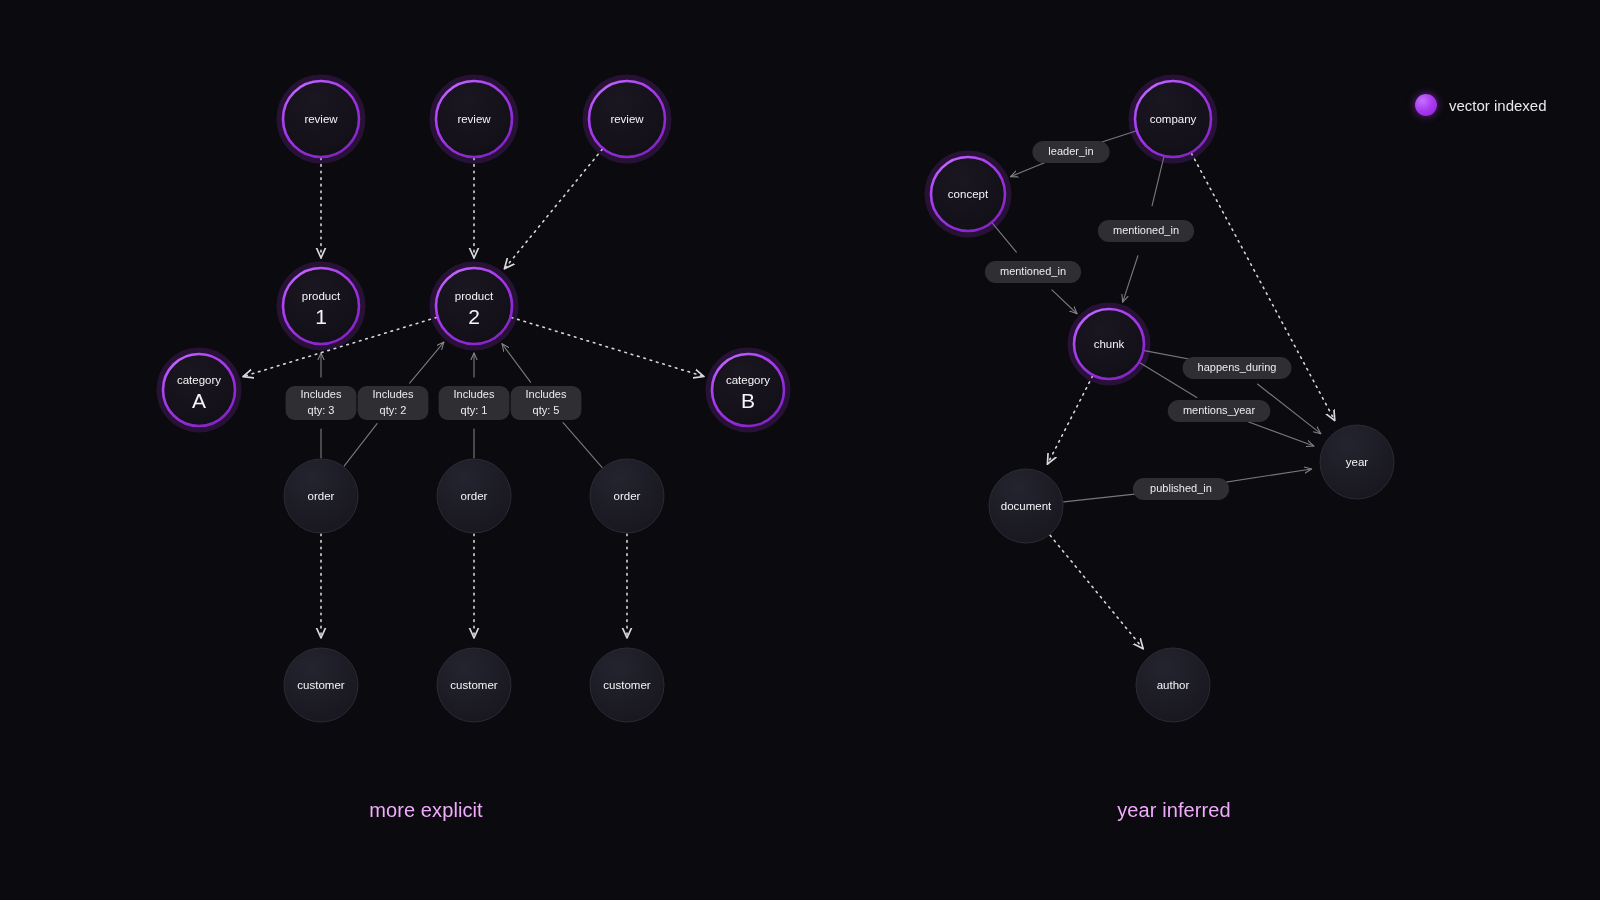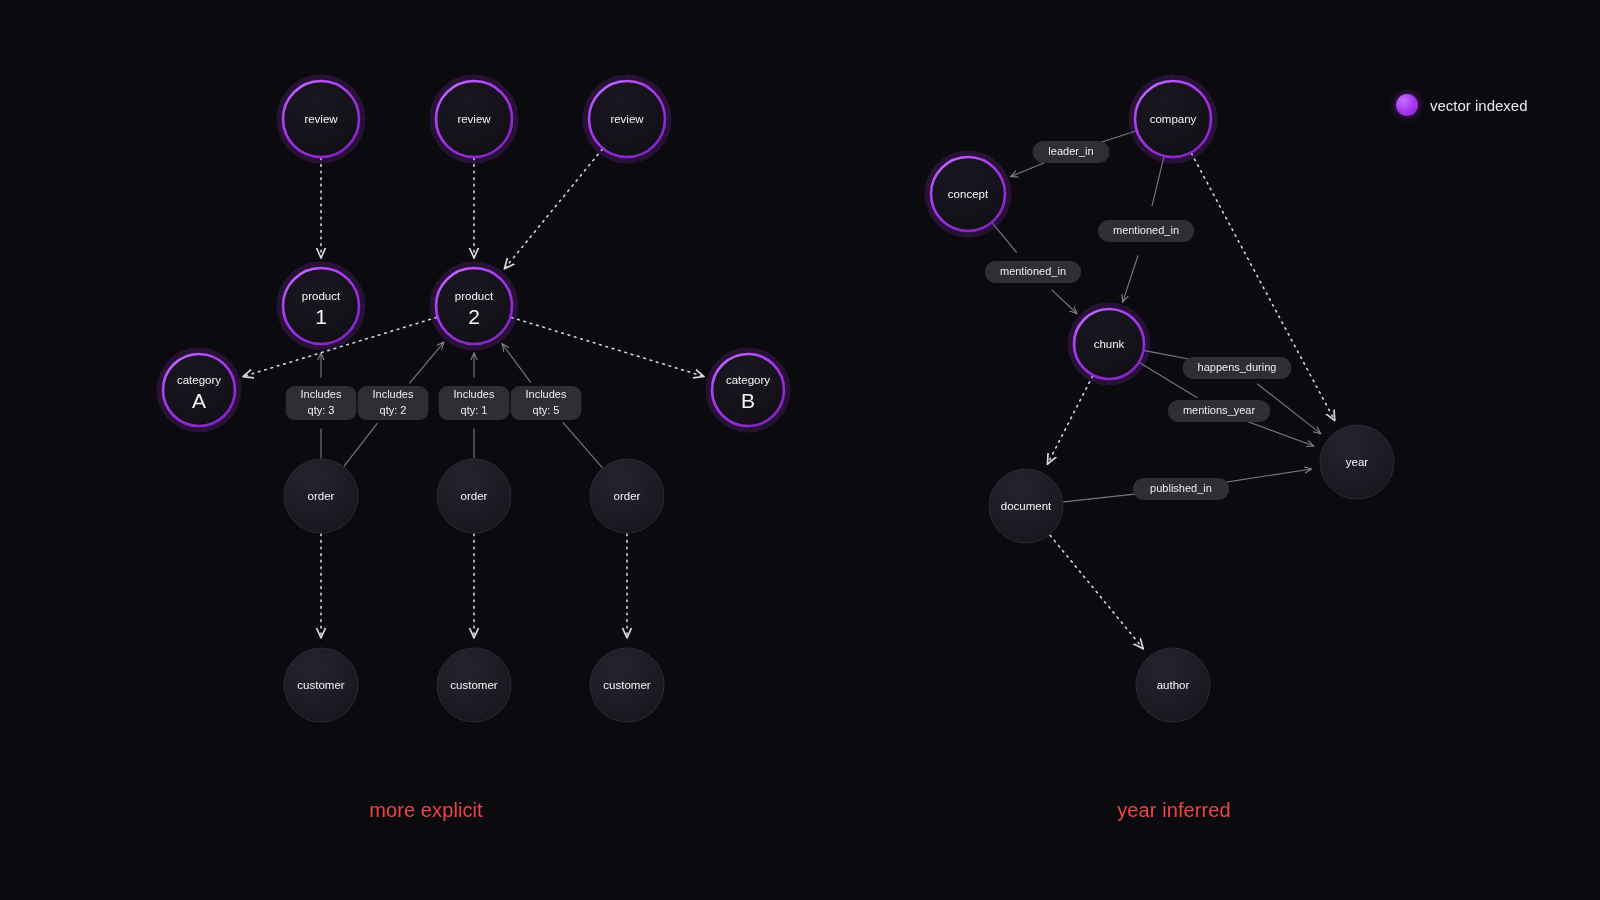--- a/index.html
+++ b/index.html
@@ -46,31 +46,32 @@
     dominant-baseline: middle;
   }
   .edge-pill-rect {
     fill: #2f2f33;
     stroke: none;
   }
   .cluster-caption {
     position: absolute;
     font-family: "Liberation Sans", sans-serif;
     font-size: 20px;
-    color: #ef4444;
+    color: #f0abfc;
     text-align: center;
     white-space: nowrap;
     transform: translateX(-50%);
     letter-spacing: .1px;
   }
   .legend {
     position: absolute;
     display: flex;
     align-items: center;
     gap: 12px;
+    margin-left: 19px;
   }
   .legend-swatch {
     width: 22px;
     height: 22px;
     border-radius: 50%;
     background: radial-gradient(circle at 34% 30%, #c471ff 0%, #a93af0 48%, #8b1fd6 100%);
     box-shadow: 0 0 8px rgba(168,60,240,.55);
     flex: 0 0 auto;
   }
   .legend-text {

